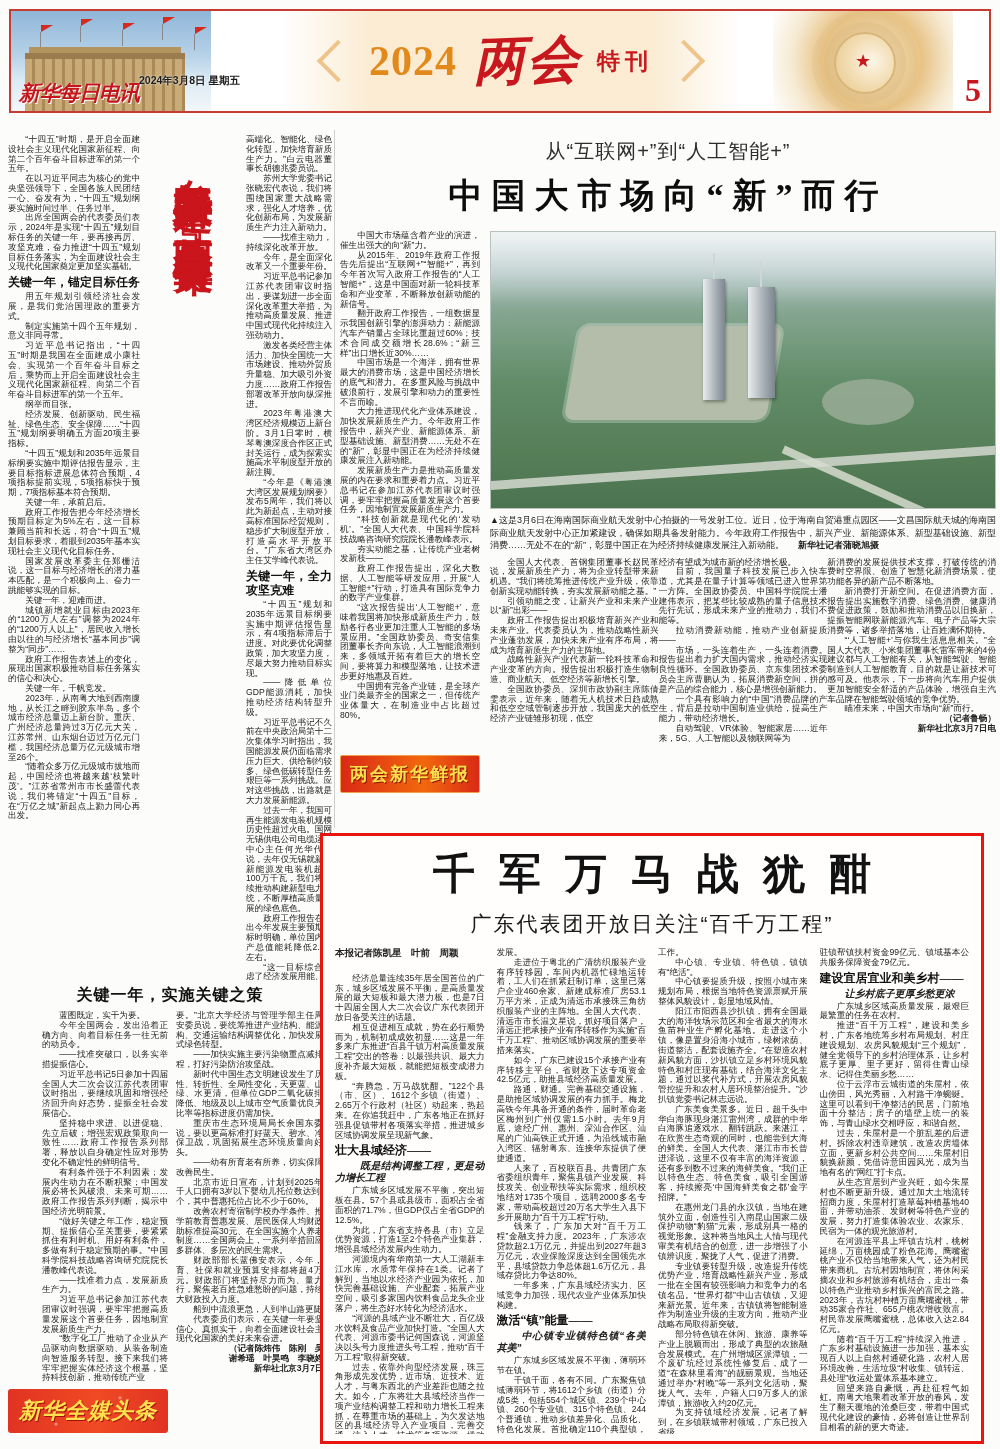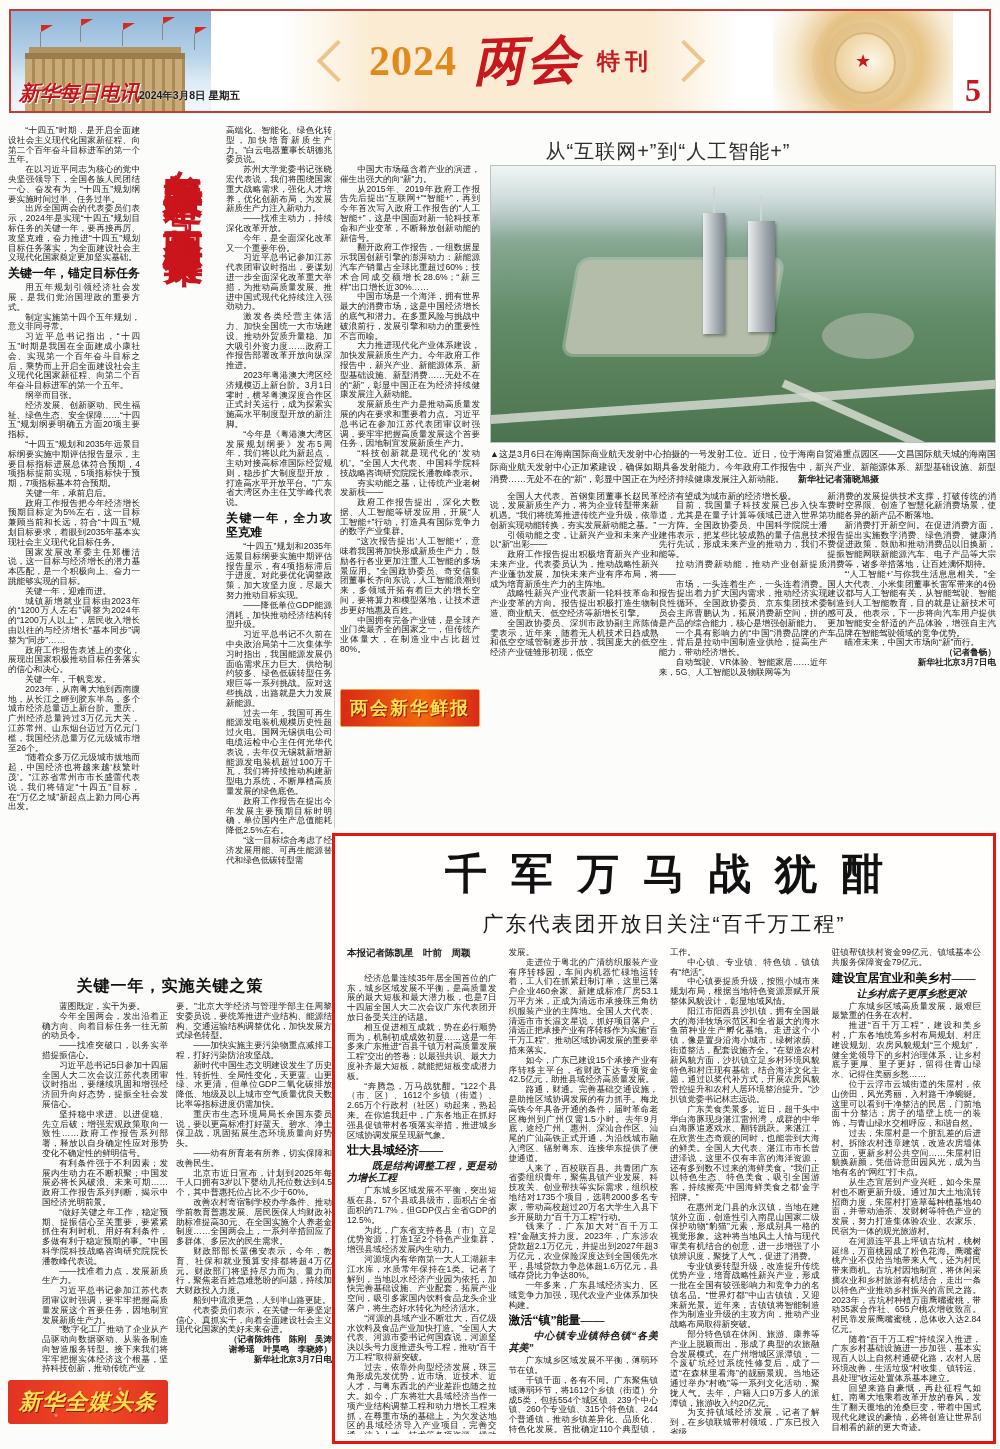--- a/index.html
+++ b/index.html
@@ -12,21 +12,21 @@
   .hdr-left{position:absolute;left:0;top:0;width:200px;height:100%;
             background:linear-gradient(180deg,#8fb6d8 0%,#b7d2e8 45%,#dcebf5 70%,#f2f6f9 100%);overflow:hidden;}
   .building{position:absolute;left:14px;bottom:0;width:160px;height:52px;
             background:repeating-linear-gradient(90deg,#c9ab77 0 7px,#ab8a57 7px 10px);
             border-top:6px solid #9a7c4e;box-shadow:0 -10px 0 -4px #b3945f;}
   .flag{position:absolute;width:0;height:0;border-top:7px solid #d42a1f;border-right:12px solid transparent;}
   .flag:after{content:"";position:absolute;left:-1px;top:0;width:1px;height:16px;background:#888;}
   .f1{left:30px;top:14px}.f2{left:70px;top:8px}.f3{left:112px;top:12px}.f4{left:152px;top:6px}.f5{left:184px;top:16px}
   .hdr-logo{position:absolute;left:8px;bottom:4px;font-family:"Liberation Serif",serif;font-weight:bold;
             font-style:italic;font-size:21px;color:#c4161c;letter-spacing:-1px;text-shadow:0 0 1px #fff,1px 1px 0 #fff;}
-  .hdr-date{position:absolute;left:128px;bottom:8px;font-size:10.5px;font-weight:bold;color:#1a1a1a;
+  .hdr-date{position:absolute;left:128px;bottom:23px;font-size:10.5px;font-weight:bold;color:#1a1a1a;
             text-shadow:0 0 2px #fff;}
   .hdr-center{position:absolute;left:270px;top:0;width:460px;height:100%;display:flex;
               align-items:center;justify-content:center;gap:16px;
               background:linear-gradient(90deg,rgba(250,233,205,0) 0%,rgba(250,233,205,.9) 20%,rgba(250,233,205,.9) 80%,rgba(250,233,205,0) 100%);}
   .chev{width:26px;height:26px;border:0 solid #eec48a;border-left-width:4px;border-bottom-width:4px;flex:0 0 auto;}
   .chev-l{transform:rotate(45deg);}
   .chev-r{transform:rotate(225deg);}
   .t-year{font-family:"Liberation Serif",serif;font-weight:bold;font-size:42px;color:#e2891b;letter-spacing:1px;}
   .t-name{font-family:"Liberation Serif",serif;font-weight:bold;font-style:italic;font-size:52px;color:#c8171d;
           letter-spacing:2px;transform:rotate(-2deg);}
@@ -47,21 +47,21 @@
                text-indent:0;margin:3px 0;color:#111;}
   .col p.blk-i{font-family:"Liberation Serif",serif;font-weight:bold;font-style:italic;font-size:10px;
                line-height:12px;text-indent:2.5em;margin:2px 0;color:#222;}
   .col p.blk-end{text-align:right;font-weight:bold;text-indent:0;}
   .col p.blk-by{font-weight:bold;font-size:9.5px;text-indent:0;margin-bottom:16px;}
 
   .vrule{position:absolute;left:334px;top:130px;width:1px;height:698px;background:#cfcfc9;}
 
   
   .art-a{position:absolute;left:8px;top:126px;width:324px;height:1316px;}
-  .a-top{display:flex;gap:12px;height:846px;}
+  .a-top{display:flex;gap:22px;height:846px;margin-top:9px;}
   .a-col1{width:132px;flex:0 0 auto;}
   .a-vh{width:62px;flex:0 0 auto;position:relative;}
   .a-vh span{writing-mode:vertical-rl;display:block;height:100%;margin:0 auto;padding-top:12px;
              font-family:"Liberation Serif",serif;font-weight:bold;font-size:40px;letter-spacing:2px;
              color:#c9151b;}
   .a-col2{flex:1 1 auto;min-width:0;}
   .a-sub{height:28px;line-height:28px;text-align:center;font-family:"Liberation Serif",serif;
          font-weight:bold;font-size:16px;color:#111;letter-spacing:1px;}
   .a-bottom{display:flex;gap:8px;height:436px;margin-top:2px;}
   .ab-left{width:160px;flex:0 0 auto;display:flex;flex-direction:column;}
@@ -105,21 +105,21 @@
   .t1{left:42%;top:17%;width:22px;height:44%;}
   .t2{left:51%;top:20%;width:27px;height:40%;}
   .ph-road1{position:absolute;left:-5%;bottom:13%;width:112%;height:9px;background:#cdd4c9;transform:rotate(-4deg);opacity:.9;}
   .ph-road2{position:absolute;left:55%;bottom:-6%;width:70%;height:8px;background:#d6dccf;transform:rotate(24deg);opacity:.85;}
   .b-caption{margin:5px 0 4px;font-size:9px;line-height:12.5px;text-align:justify;color:#222;}
   .b-caption .credit{font-weight:bold;margin-left:14px;white-space:nowrap;}
   .b-cols{display:flex;gap:0;height:254px;margin-top:2px;}
   .b-cols .col{flex:1 1 0;min-width:0;}
 
   
-  .art-c{position:absolute;left:332px;top:833px;width:664px;height:611px;box-sizing:border-box;
+  .art-c{position:absolute;left:320px;top:833px;width:664px;height:611px;box-sizing:border-box;
          border:3px solid #e8150f;background:#fffefd;padding:4px 12px;}
   .c-headline{text-align:center;font-family:"Liberation Serif",serif;font-weight:bold;font-size:42px;
               letter-spacing:24px;text-indent:24px;color:#111;margin-top:6px;}
   .c-subtitle{text-align:center;font-size:21px;letter-spacing:2px;color:#1a1a1a;margin:8px 0 10px;}
   .c-cols{display:flex;gap:12px;height:486px;overflow:hidden;}
   .c-cols .col{flex:1 1 0;min-width:0;}
 </style>
 </head>
 <body>
 
@@ -228,20 +228,21 @@
           <p class="blk-p">代表委员们表示，在关键一年要坚定信心、真抓实干，向着全面建设社会主义现代化国家的美好未来奋进。</p>
           <p class="blk-end">（记者陈炜伟　陈刚　吴涛</p>
           <p class="blk-end">谢希瑶　叶昊鸣　李晓婷）</p>
           <p class="blk-end">新华社北京3月7日电</p>
         </div>
     </div>
   </section>
 
   <section class="art-b">
     <div class="b-kicker">从“互联网+”到“人工智能+”</div>
+    <div class="b-headline">中国大市场向“新”而行</div>
     <div class="b-main">
       <div class="b-left">
         <div class="col b-col1">
             <p class="blk-p">中国大市场蕴含着产业的演进，催生出强大的向“新”力。</p>
             <p class="blk-p">从2015年、2019年政府工作报告先后提出“互联网+”“智能+”，再到今年首次写入政府工作报告的“人工智能+”，这是中国面对新一轮科技革命和产业变革，不断释放创新动能的新信号。</p>
             <p class="blk-p">翻开政府工作报告，一组数据显示我国创新引擎的澎湃动力：新能源汽车产销量占全球比重超过60%；技术合同成交额增长28.6%；“新三样”出口增长近30%……</p>
             <p class="blk-p">中国市场是一个海洋，拥有世界最大的消费市场，这是中国经济增长的底气和潜力。在多重风险与挑战中破浪前行，发展引擎和动力的重要性不言而喻。</p>
             <p class="blk-p">大力推进现代化产业体系建设，加快发展新质生产力。今年政府工作报告中，新兴产业、新能源体系、新型基础设施、新型消费……无处不在的“新”，彰显中国正在为经济持续健康发展注入新动能。</p>
             <p class="blk-p">发展新质生产力是推动高质量发展的内在要求和重要着力点。习近平总书记在参加江苏代表团审议时强调，要牢牢把握高质量发展这个首要任务，因地制宜发展新质生产力。</p>
             <p class="blk-p">“科技创新就是现代化的‘发动机’。”全国人大代表、中国科学院科技战略咨询研究院院长潘教峰表示。</p>

